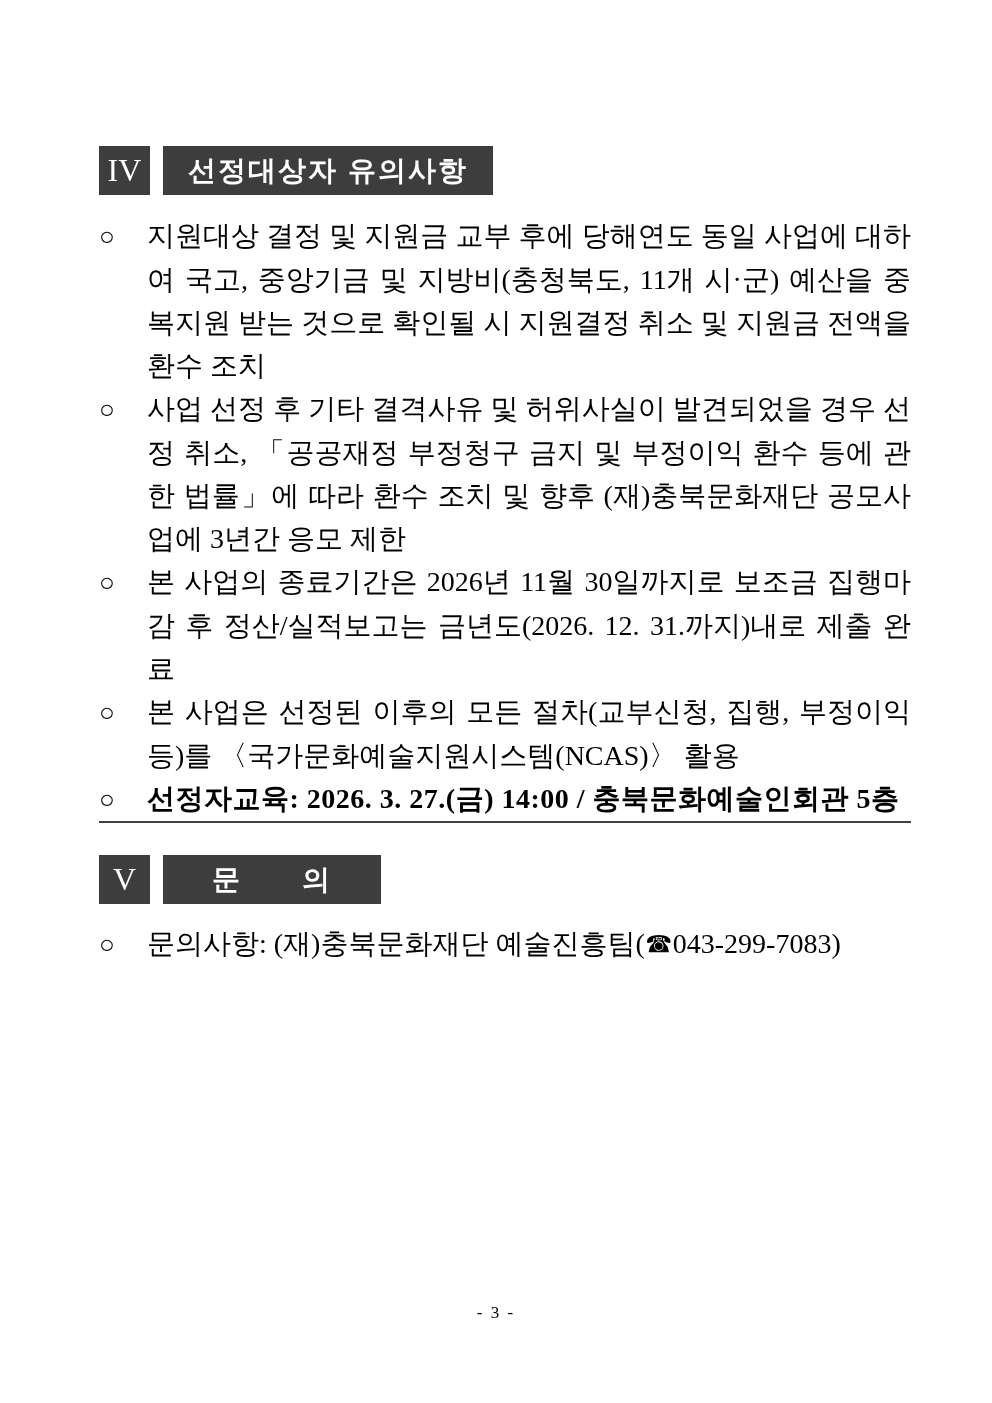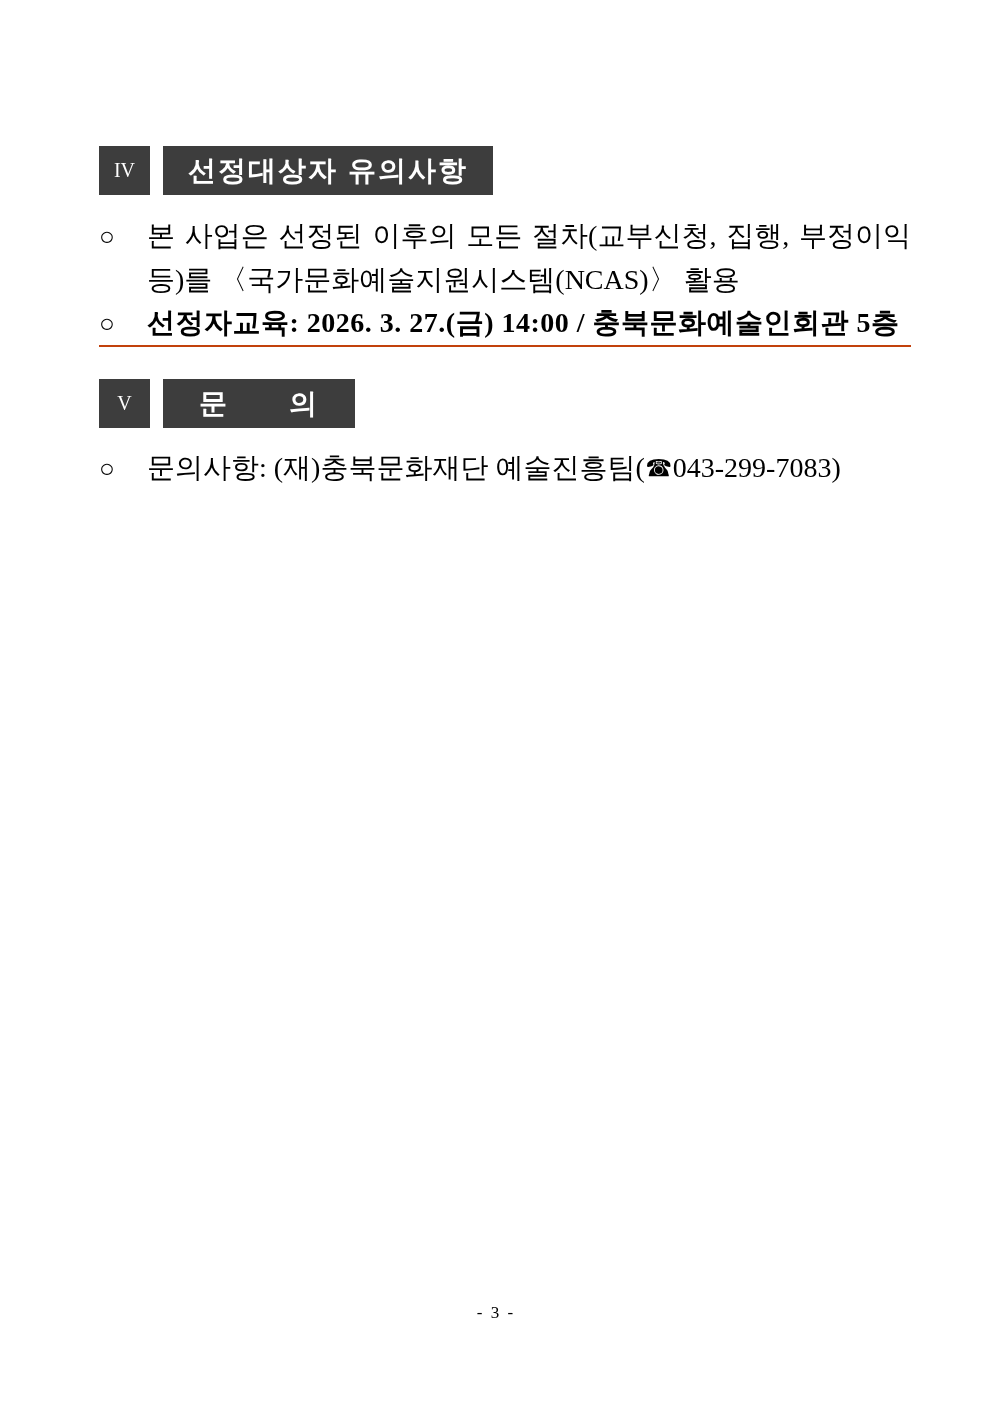--- a/index.html
+++ b/index.html
@@ -27,36 +27,36 @@
     height: 49px;
   }
   .numeral-box {
     width: 51px;
     background: #3d3d3d;
     color: #ffffff;
     display: flex;
     align-items: center;
     justify-content: center;
     font-family: "Liberation Serif", "DejaVu Serif", serif;
-    font-size: 20px;
+    font-size: 32px;
   }
   .title-box {
     background: #3d3d3d;
     color: #ffffff;
     display: flex;
     align-items: center;
     justify-content: center;
     font-family: "Liberation Sans", "DejaVu Sans", sans-serif;
     font-weight: bold;
     font-size: 28px;
     letter-spacing: 2px;
     white-space: pre;
   }
   .title-box.w-iv { width: 330px; }
-  .title-box.w-v  { width: 192px; }
+  .title-box.w-v  { width: 218px; }
   
   .bullets {
     margin-top: 19px;
     font-size: 28px;
     line-height: 43px;
   }
   p.bullet {
     margin: 0;
     padding-left: 48px;
     text-indent: -48px;
@@ -64,21 +64,21 @@
   }
   p.bullet .marker {
     display: inline-block;
     width: 48px;
     text-indent: 0;
     font-size: 26px;
   }
   p.bullet.emphasis {
     font-weight: bold;
     text-align: left;
-    border-bottom: 2px solid #c2410c;
+    border-bottom: 2px solid #404040;
     letter-spacing: 0.5px;
   }
   .section-v { margin-top: 32px; }
   .section-v .bullets { margin-top: 18px; }
   
   .page-number {
     position: absolute;
     top: 1303px;
     left: 0;
     width: 100%;
@@ -92,22 +92,25 @@
 
 <div class="page">
   <div class="content">
 
     <div class="sec-header">
       <div class="numeral-box">IV</div>
       <div class="title-box w-iv">선정대상자 유의사항</div>
     </div>
 
     <div class="bullets">
+      <p class="bullet"><span class="marker">○</span><span>지원대상 결정 및 지원금 교부 후에 당해연도 동일 사업에 대하여 국고, 중앙기금 및 지방비(충청북도, 11개 시·군) 예산을 중복지원 받는 것으로 확인될 시 지원결정 취소 및 지원금 전액을 환수 조치</span></p>
 
+      <p class="bullet"><span class="marker">○</span><span>사업 선정 후 기타 결격사유 및 허위사실이 발견되었을 경우 선정 취소, 「공공재정 부정청구 금지 및 부정이익 환수 등에 관한 법률」에 따라 환수 조치 및 향후 (재)충북문화재단 공모사업에 3년간 응모 제한</span></p>
 
+      <p class="bullet"><span class="marker">○</span><span>본 사업의 종료기간은 2026년 11월 30일까지로 보조금 집행마감 후 정산/실적보고는 금년도(2026. 12. 31.까지)내로 제출 완료</span></p>
 
       <p class="bullet"><span class="marker">○</span><span>본 사업은 선정된 이후의 모든 절차(교부신청, 집행, 부정이익 등)를 〈국가문화예술지원시스템(NCAS)〉 활용</span></p>
 
       <p class="bullet emphasis"><span class="marker">○</span><span>선정자교육: 2026. 3. 27.(금) 14:00 / 충북문화예술인회관 5층</span></p>
     </div>
 
     <div class="section-v">
       <div class="sec-header">
         <div class="numeral-box">V</div>
         <div class="title-box w-v">문　　의</div>

